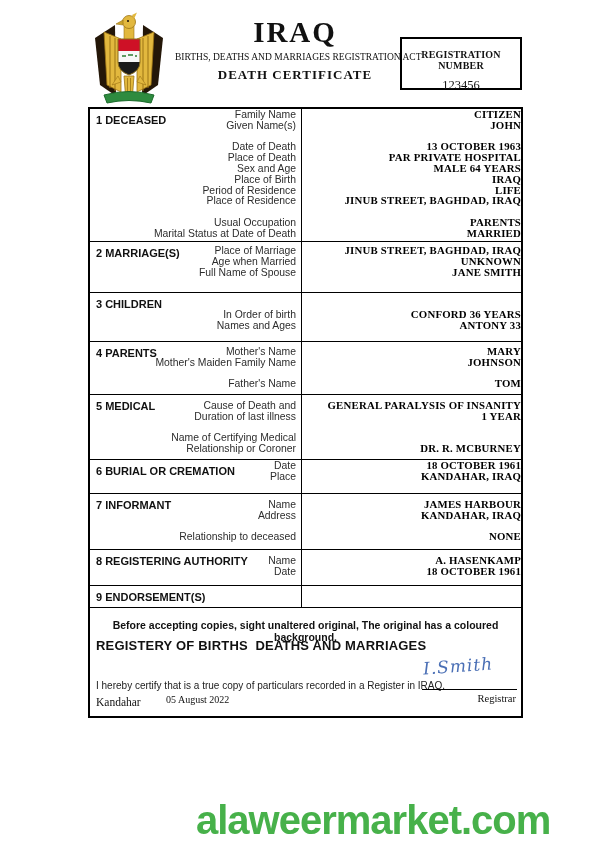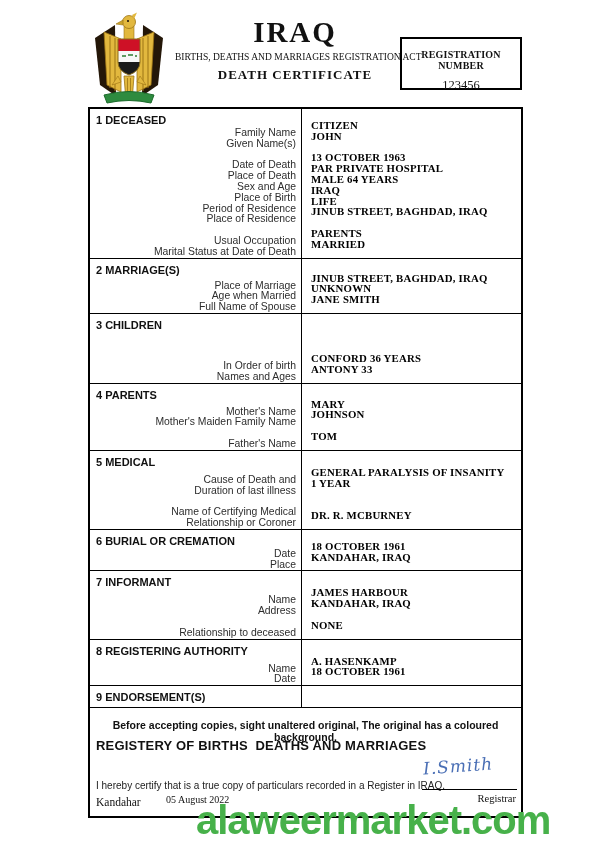--- a/index.html
+++ b/index.html
@@ -14,32 +14,32 @@
   .cert-title{font-family:"Liberation Serif",serif;font-weight:bold;font-size:13px;margin-top:5px;letter-spacing:1px;}
   .regbox{position:absolute;left:400px;top:37px;width:118px;height:49px;border:2px solid #000;
           text-align:center;font-family:"Liberation Serif",serif;}
   .reg-lbl{font-weight:bold;font-size:10px;margin-top:10px;letter-spacing:0.2px;}
   .reg-num{font-size:12.5px;margin-top:7px;}
 
   
   .cert-table{position:absolute;left:88px;top:107px;width:431px;border:2px solid #000;background:#fff;}
   .sec{display:flex;border-bottom:1.5px solid #000;}
   .sec-left{width:212px;border-right:1.5px solid #000;position:relative;
-            padding:19px 5px 0 6px;box-sizing:border-box;}
+            padding:1px 5px 0 6px;box-sizing:border-box;}
   .sec-title{position:absolute;left:6px;top:5px;font-size:11px;font-weight:bold;white-space:nowrap;}
   .labels{text-align:right;color:#2d2d2d;}
-  .sec-right{flex:1;padding:11px 0 0 9px;box-sizing:border-box;}
+  .sec-right{flex:1;padding:0 0 0 9px;box-sizing:border-box;text-align:right;}
   .frow{height:10.8px;line-height:10.8px;font-size:10.4px;white-space:pre;overflow:visible;}
   .frow.val{font-family:"Liberation Serif",serif;font-weight:bold;font-size:10.8px;color:#000;letter-spacing:0.2px;}
 
   .sec-0{min-height:132px}.sec-1{min-height:50px}.sec-2{min-height:48px}
   .sec-3{min-height:52px}.sec-4{min-height:64px}.sec-5{min-height:33px}
   .sec-6{min-height:55px}.sec-7{min-height:35px}.sec-8{min-height:21px}
   .sec-1 .labels,.sec-1 .vals{margin-top:3px}
-  .sec-2 .labels,.sec-2 .vals{margin-top:28px}
+  .sec-2 .labels,.sec-2 .vals{margin-top:16px}
   .sec-3 .labels,.sec-3 .vals{margin-top:4px}
   .sec-4 .labels,.sec-4 .vals{margin-top:5px}
   .sec-6 .labels,.sec-6 .vals{margin-top:5px}
   .sec-7 .labels,.sec-7 .vals{margin-top:5px}
 
   
   .bottom-block{position:relative;height:108px;}
   .notice{position:absolute;left:0;top:11px;width:100%;text-align:center;
           font-weight:bold;font-size:10.5px;white-space:pre-wrap;}
   .registry-heading{position:absolute;left:6px;top:30px;font-weight:bold;font-size:13px;

